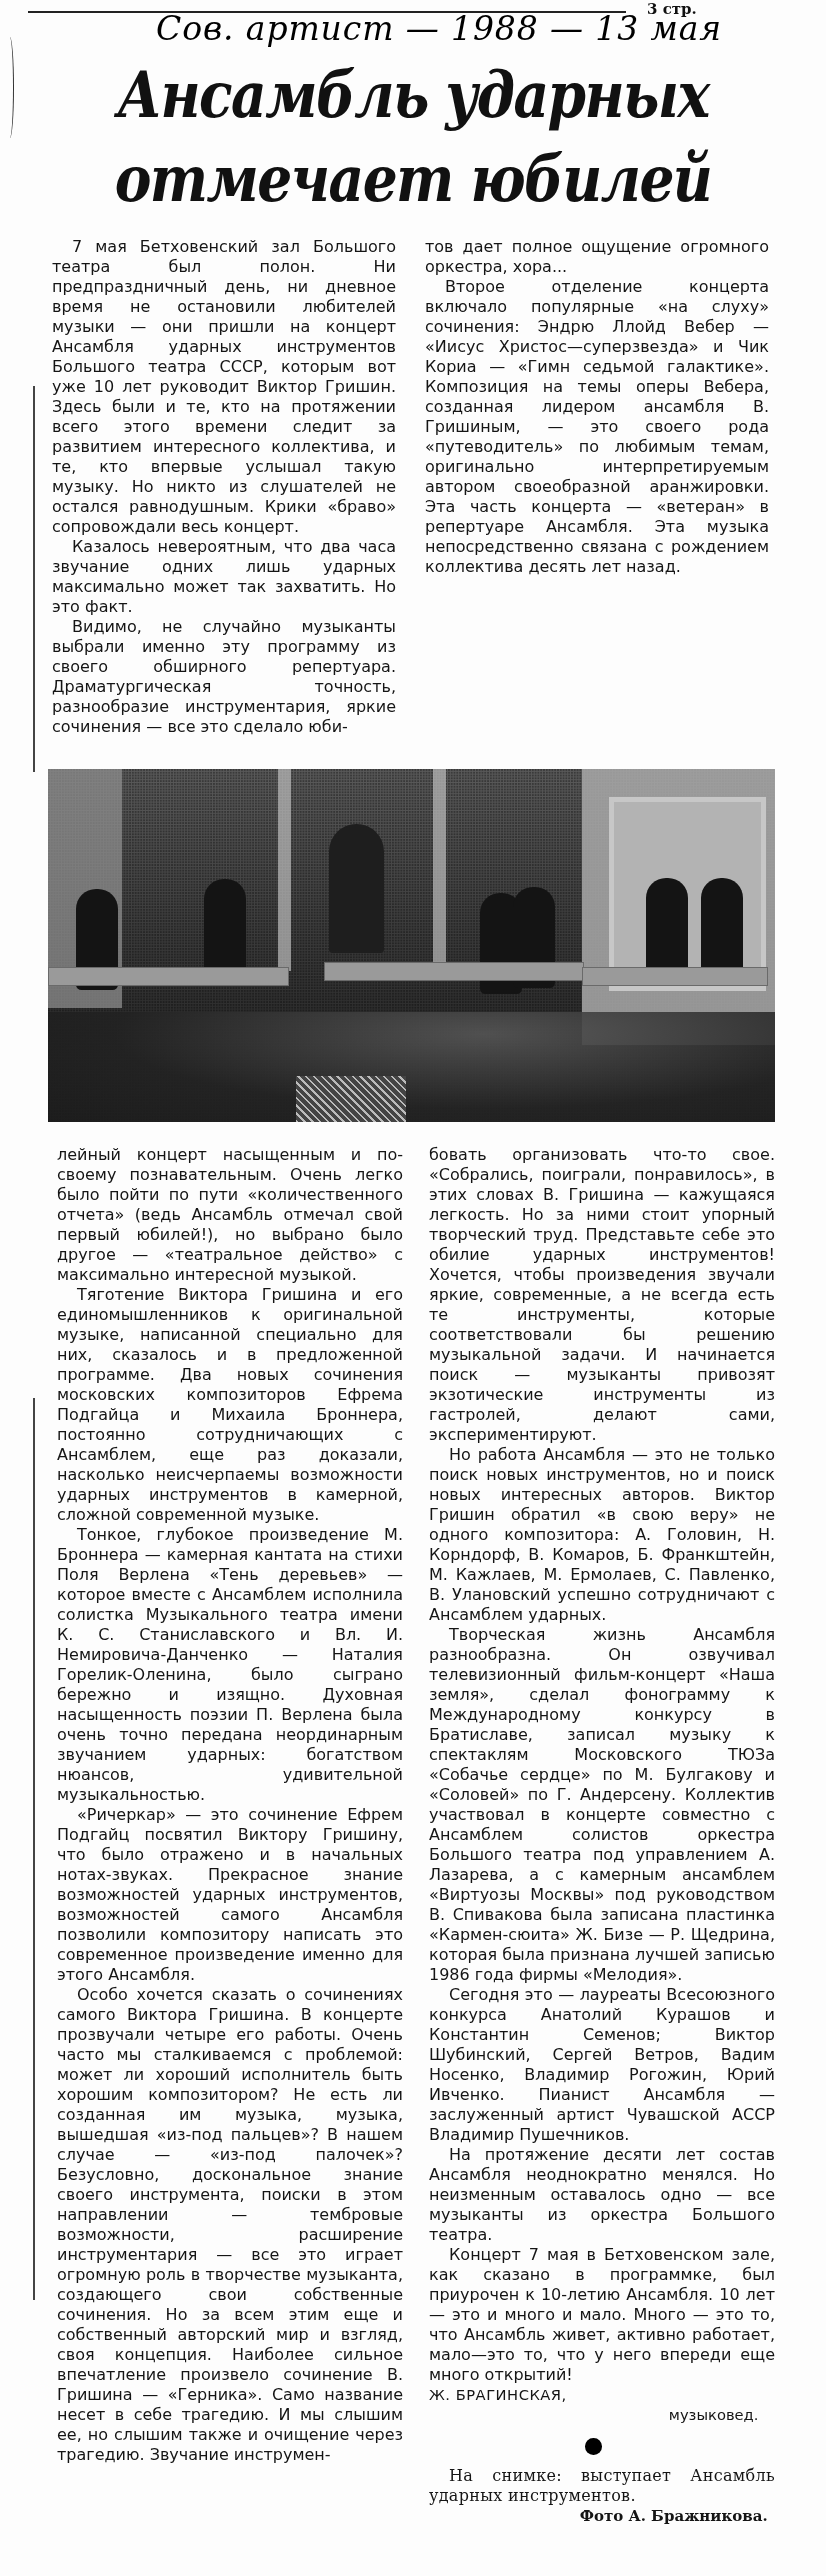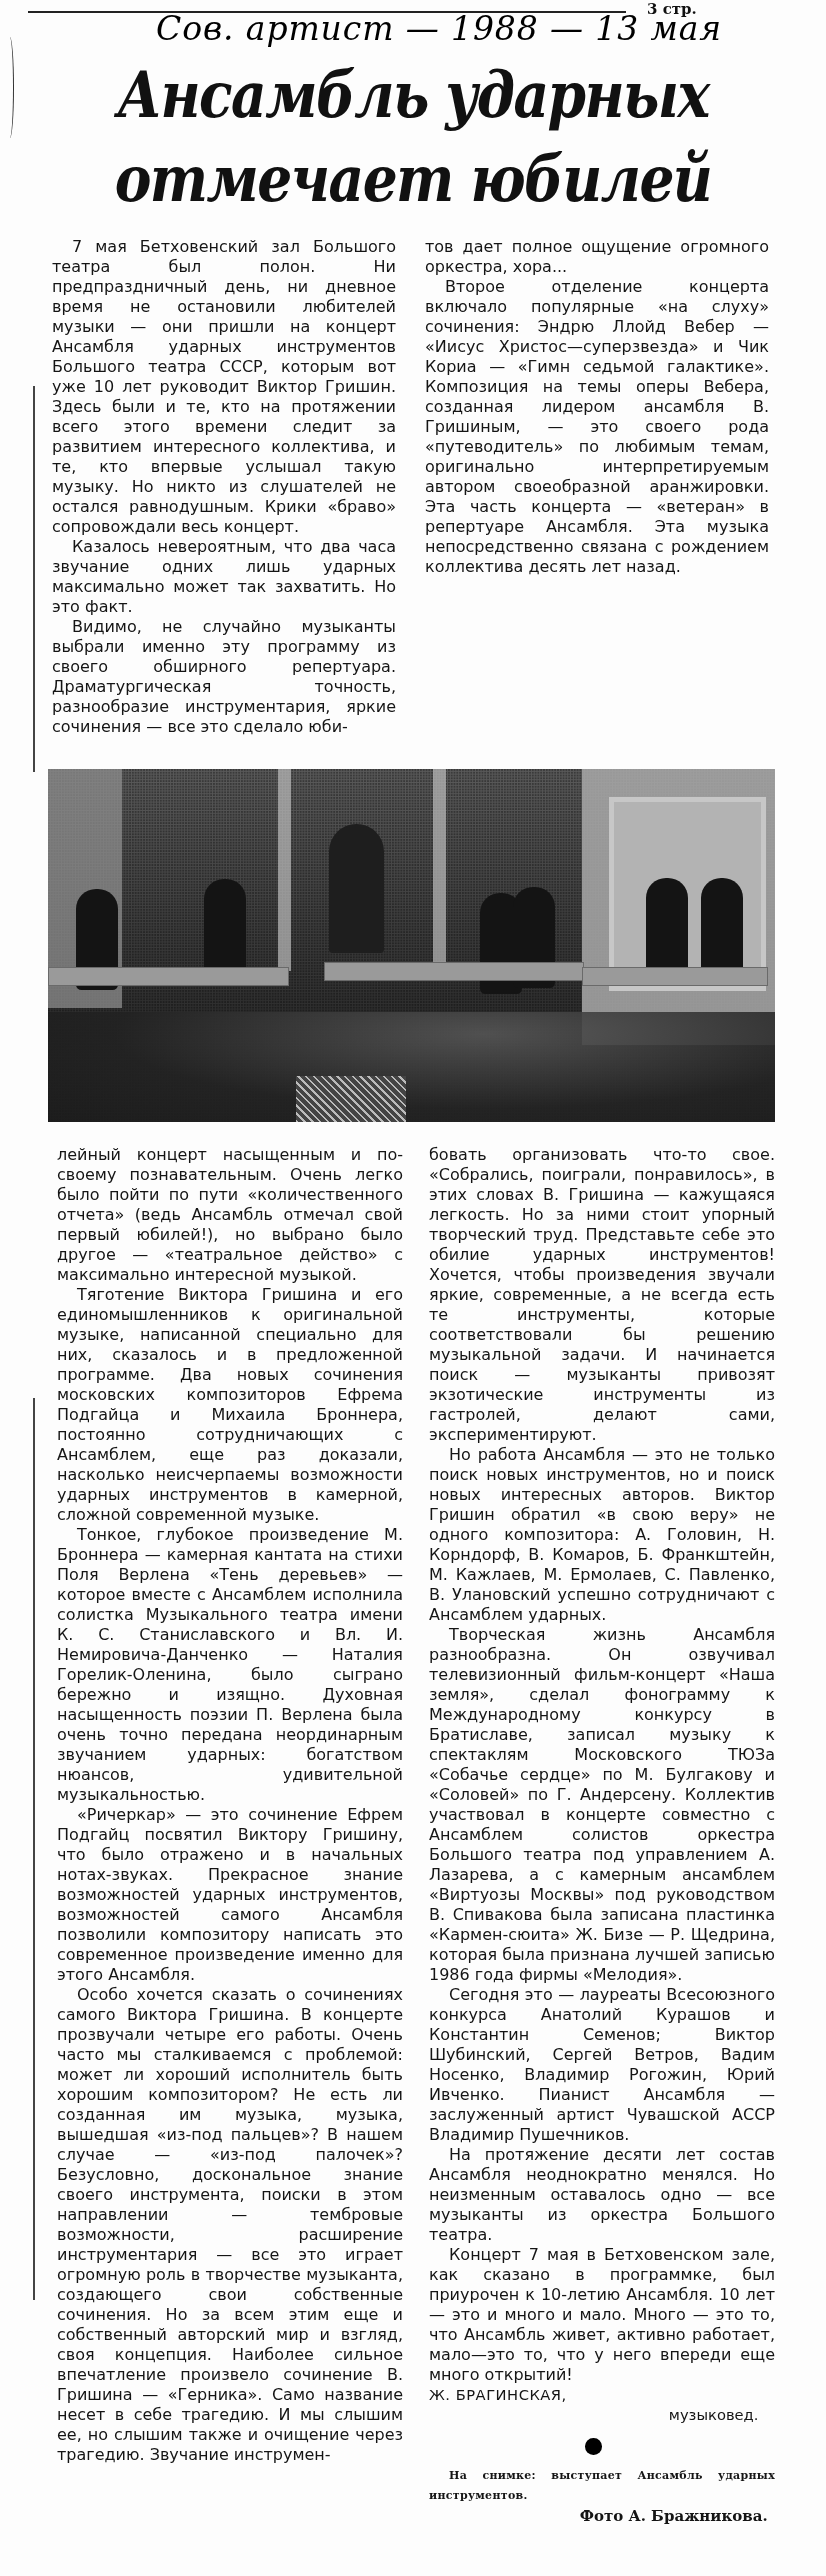--- a/index.html
+++ b/index.html
@@ -86,21 +86,21 @@
       background: repeating-linear-gradient(45deg, #bbb 0 1.8px, #444 1.8px 5.5px);
     }
     .signature {
       text-align: left; font-weight: normal; font-size: 14.7px; letter-spacing: 0.5px;
     }
     .sig-role { text-align: right; font-weight: normal; font-size: 14.7px; padding-right: 16.6px; }
     .bullet {
       width: 16.6px; height: 16.6px; border-radius: 50%; background: #000; margin: 13px auto 11px 156px;
     }
     .caption {
-      font-family: "DejaVu Serif", serif; font-weight: bold; font-size: 11px; line-height: 20px; text-align: justify;
+      font-family: "DejaVu Serif", serif; font-weight: normal; font-size: 16px; line-height: 20px; text-align: justify;
       letter-spacing: 0.3px;
     }
     .caption p { margin: 0; text-indent: 20px; }
     .photo-credit { text-align: right; font-family: "DejaVu Serif", serif; font-weight: bold; font-size: 15px; padding-right: 7.4px; }
   </style>
 </head>
 <body>
 
 <div class="top-rule"></div>
 <div class="page-num">3 стр.</div>

